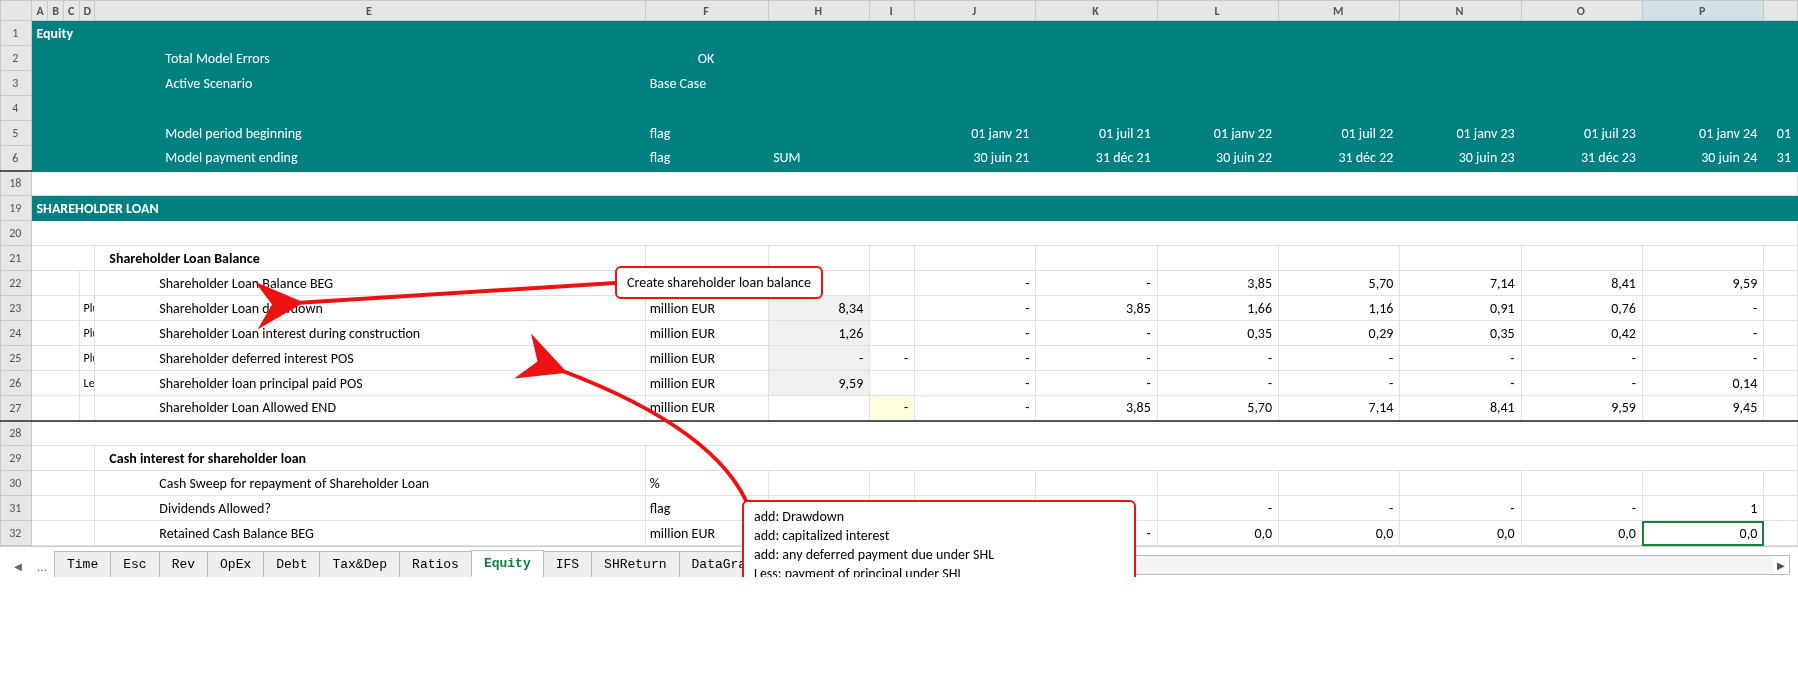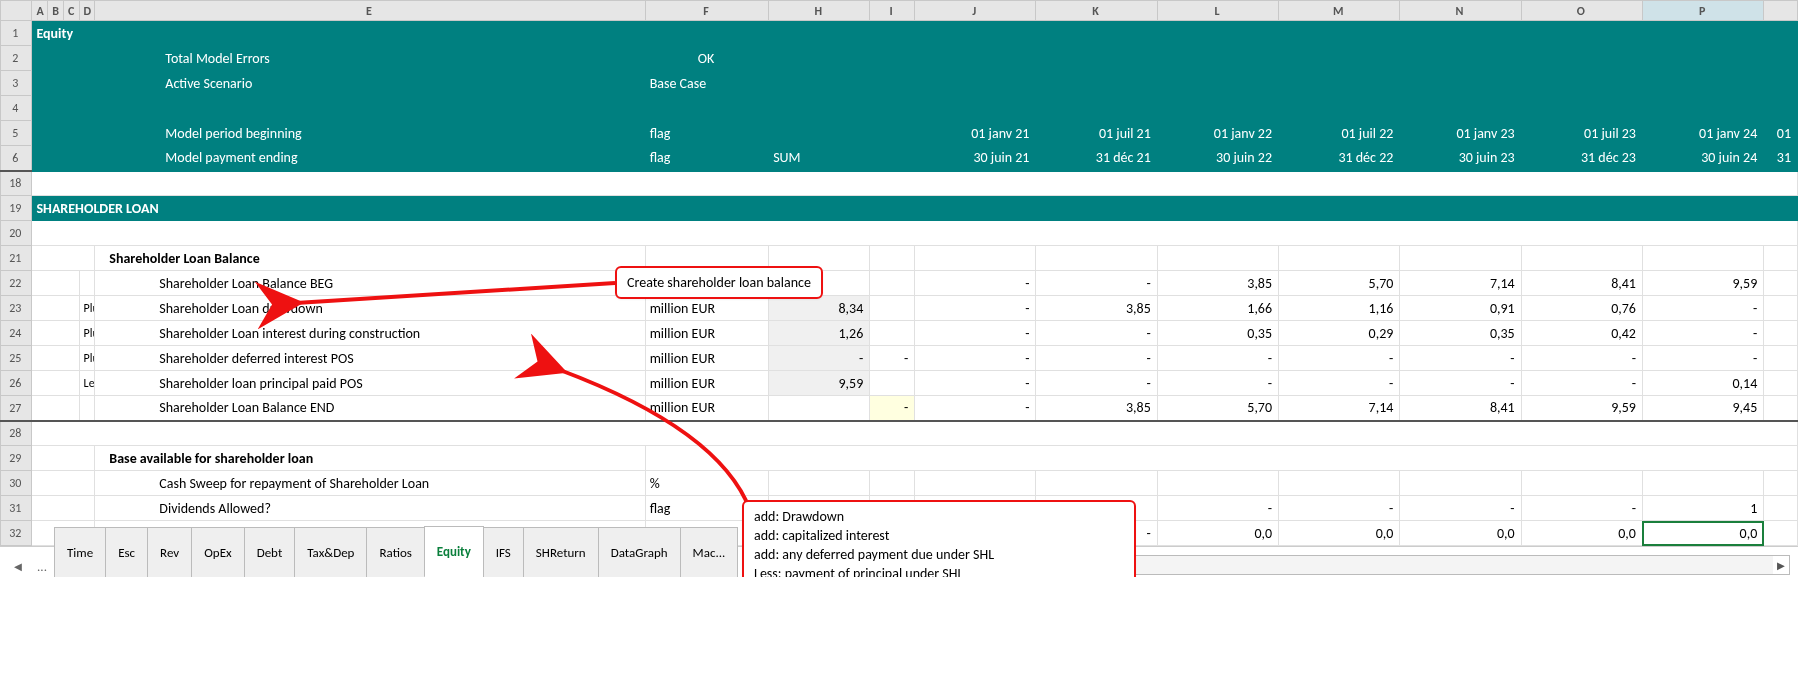--- a/index.html
+++ b/index.html
@@ -33,21 +33,21 @@
   .bold{font-weight:700;}
   .num{text-align:right;}
   .shade{background:var(--shade);}
   .hl{background:var(--hl);}
   .thickbot td{border-bottom:2px solid #555;}
   .selcell{outline:2px solid #1a7f3c;outline-offset:-2px;background:#fff;}
   .indent1{padding-left:70px;}
   .indent2{padding-left:70px;}
   .tabbar{display:flex;align-items:flex-end;height:30px;background:#fff;border-top:1px solid #ccc;padding-left:6px;gap:0;font-size:13px;position:relative;}
   .tabbar .nav{width:24px;height:22px;display:flex;align-items:center;justify-content:center;color:#666;cursor:default;}
-  .tabbar .tab{padding:17px 12px;border:1px solid #bbb;border-bottom:none;background:#efefef;margin-right:-1px;cursor:default;}
+  .tabbar .tab{padding:5px 12px;border:1px solid #bbb;border-bottom:none;background:#efefef;margin-right:-1px;cursor:default;font-family:Liberation Mono, monospace;}
   .tabbar .tab.active{background:#fff;color:#0a7f3c;font-weight:700;border-bottom:2px solid #fff;margin-bottom:-1px;}
   .tabbar .addtab{width:22px;height:22px;border:1px solid #bbb;border-radius:50%;display:flex;align-items:center;justify-content:center;margin-left:8px;color:#666;}
   .hscroll{flex:1;height:18px;margin:0 8px 2px 8px;border:1px solid #bbb;display:flex;align-items:center;}
   .hscroll .btn{width:16px;text-align:center;color:#555;}
   .hscroll .track{flex:1;background:#f4f4f4;height:100%;}
   .callout{position:absolute;border:2px solid var(--red);border-radius:6px;background:#fff;padding:6px 10px;font-size:14px;z-index:20;box-shadow:0 1px 2px rgba(0,0,0,.05);}
   .overlay{position:absolute;left:0;top:0;width:1798px;height:610px;pointer-events:none;}
   .arrow-svg{position:absolute;left:0;top:0;}
 </style>
 </head>
@@ -305,21 +305,21 @@
       <td class="num">-</td>
       <td class="num">-</td>
       <td class="num">0,14</td>
       <td></td>
     </tr>
 
     <tr class="thickbot">
       <td class="rowhead">27</td>
       <td colspan="3"></td>
       <td></td>
-      <td style="padding-left:64px">Shareholder Loan Balance END</td>
+      <td style="padding-left:64px">Shareholder Loan Allowed END</td>
       <td>million EUR</td>
       <td class="num"></td>
       <td class="num hl">-</td>
       <td class="num">-</td>
       <td class="num">3,85</td>
       <td class="num">5,70</td>
       <td class="num">7,14</td>
       <td class="num">8,41</td>
       <td class="num">9,59</td>
       <td class="num">9,45</td>
@@ -327,21 +327,21 @@
     </tr>
 
     <tr>
       <td class="rowhead">28</td>
       <td colspan="16"></td>
     </tr>
 
     <tr>
       <td class="rowhead">29</td>
       <td colspan="4"></td>
-      <td class="bold" style="padding-left:14px">Base available for shareholder loan</td>
+      <td class="bold" style="padding-left:14px">Cash interest for shareholder loan</td>
       <td colspan="11"></td>
     </tr>
 
     <tr>
       <td class="rowhead">30</td>
       <td colspan="4"></td>
       <td style="padding-left:64px">Cash Sweep for repayment of Shareholder Loan</td>
       <td>%</td>
       <td class="num"></td>
           <td class="num"></td>

